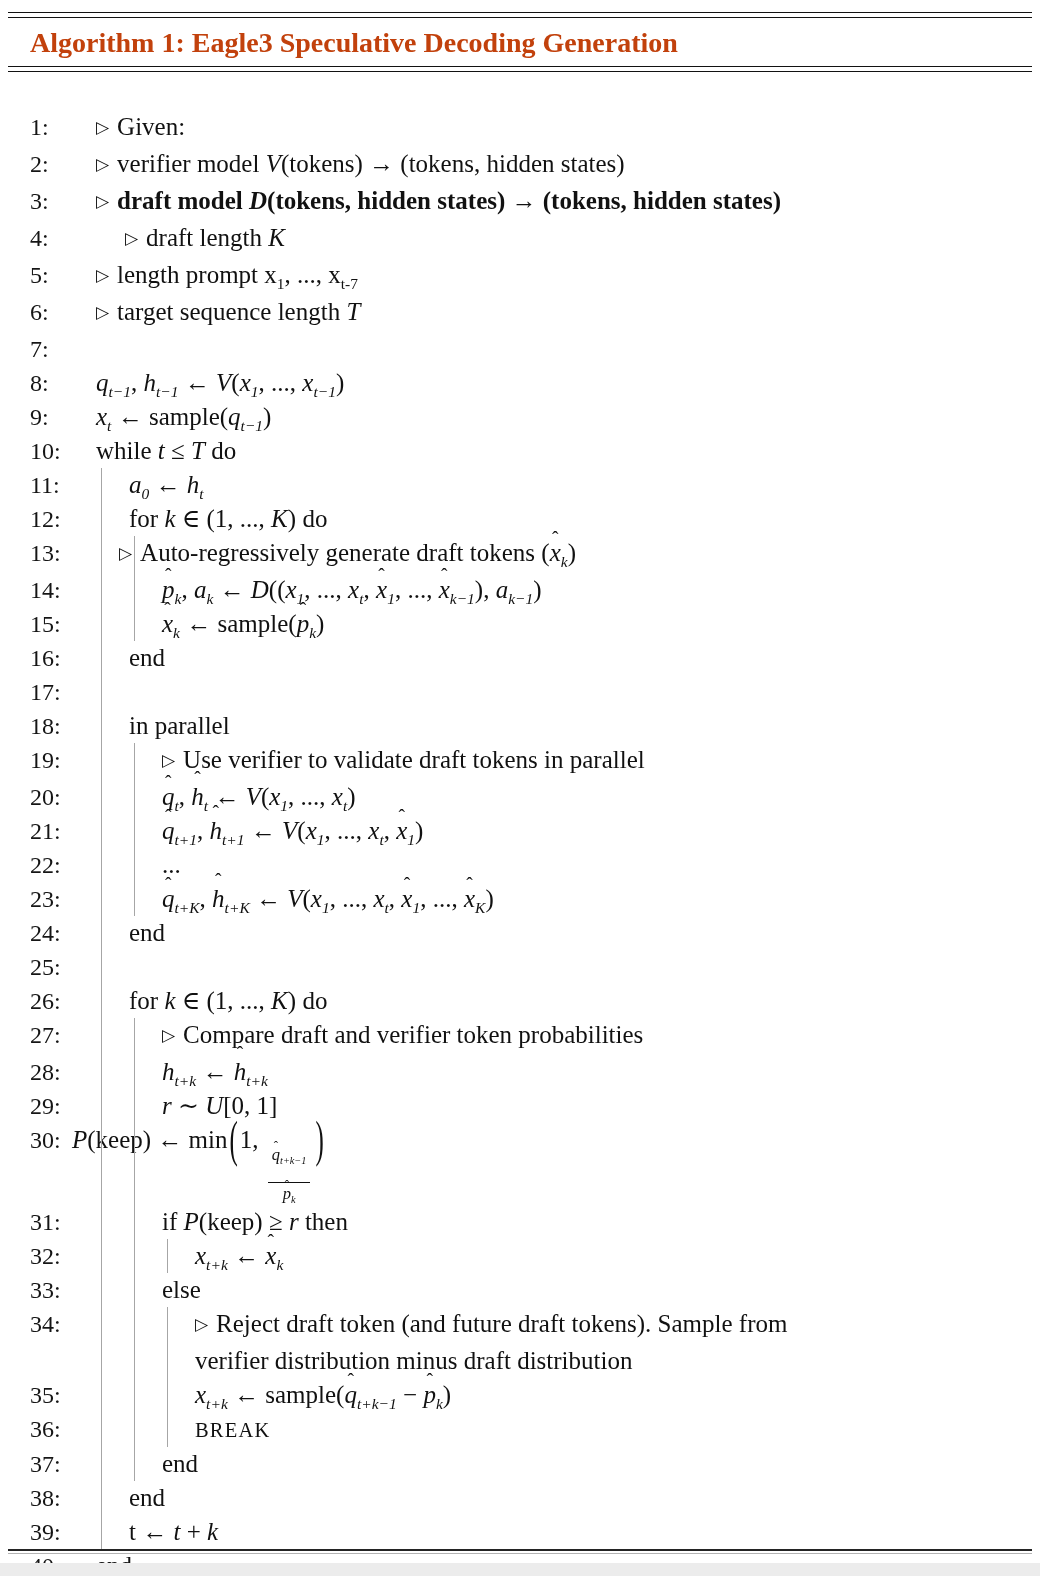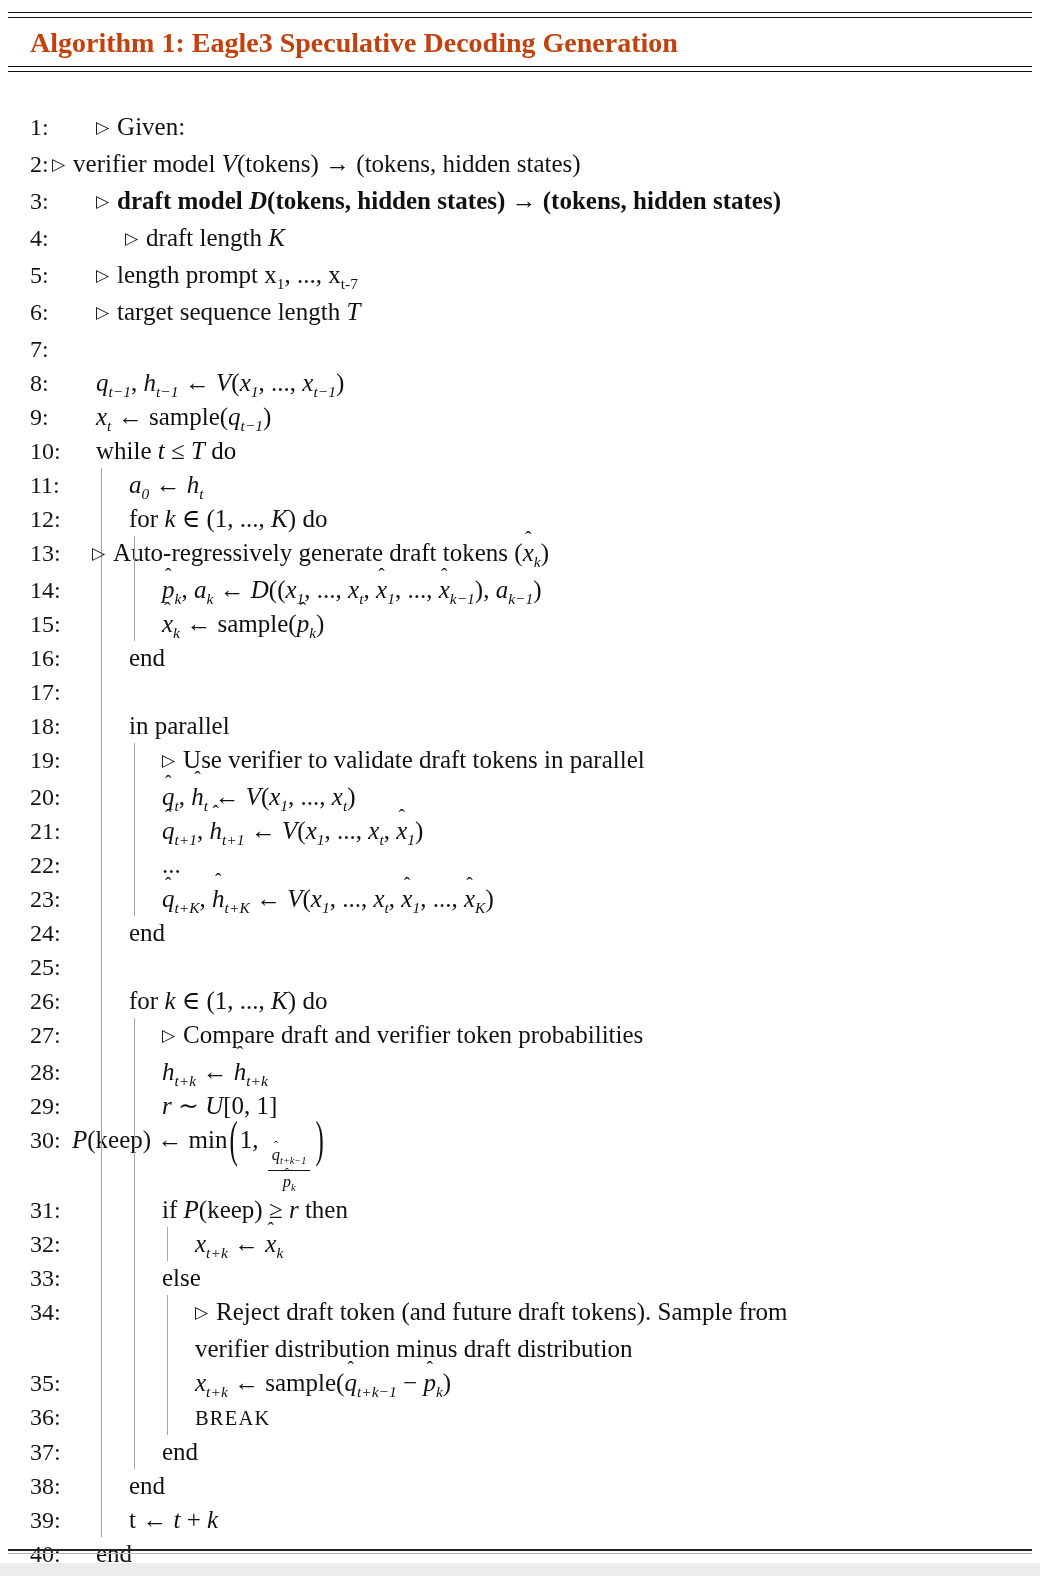--- a/index.html
+++ b/index.html
@@ -28,21 +28,21 @@
   .hat{position:relative;display:inline-block;font-style:italic;}
   .hat::after{
     content:"ˆ";position:absolute;left:0;width:100%;top:-0.40em;text-align:center;
     font-size:0.78em;font-style:normal;line-height:1;
   }
   .hat[data-t="h"]::after{top:-0.62em;}
   .frac{
     display:inline-flex;flex-direction:column;align-items:center;vertical-align:-0.75em;
     font-size:0.66em;line-height:1.25;margin:0 3px;
   }
-  .fnum{padding:0 4px 4px 4px;border-bottom:1.3px solid #111;}
+  .fnum{padding:0 4px 16px 4px;border-bottom:1.3px solid #111;}
   .fden{padding:1px 4px 0 4px;}
   .bigp{display:inline-block;transform:scaleY(2.05);transform-origin:center 52%;margin:0 2px;}
   .rule-bottom{
     position:absolute;left:8px;right:8px;top:1549px;height:2px;
     border-top:2.6px solid #242424;border-bottom:1.2px solid #b3b3b3;
   }
   .bottom-strip{position:absolute;left:0;right:0;bottom:0;height:13px;background:#ececec;}
 </style>
 </head>
 <body>
@@ -51,21 +51,21 @@
   <div class="rule-double"></div>
   <div class="title-row">Algorithm 1: Eagle3 Speculative Decoding Generation</div>
   <div class="rule-double"></div>
   <div class="algo-body">
       <div class="row">
         <span class="num">1:</span>
         <div class="content" style="margin-left: 88px;"><span><span class="marker">▷</span><span class="cmt-text">Given:</span></span></div>
       </div>
       <div class="row">
         <span class="num">2:</span>
-        <div class="content" style="margin-left: 44px;"><span><span class="marker">▷</span><span class="cmt-text">verifier model </span></span><span class="seg-i">V</span><span class="seg-r">(tokens) → (tokens, hidden states)</span></div>
+        <div class="content" style="margin-left: 88px;"><span><span class="marker">▷</span><span class="cmt-text">verifier model </span></span><span class="seg-i">V</span><span class="seg-r">(tokens) → (tokens, hidden states)</span></div>
       </div>
       <div class="row">
         <span class="num">3:</span>
         <div class="content" style="margin-left: 88px; font-weight: bold;"><span><span class="marker">▷</span><span class="cmt-text">draft model </span></span><span class="seg-i">D</span><span class="seg-r">(tokens, hidden states) → (tokens, hidden states)</span></div>
       </div>
       <div class="row">
         <span class="num">4:</span>
         <div class="content" style="margin-left: 117px;"><span><span class="marker">▷</span><span class="cmt-text">draft length </span></span><span class="seg-i">K</span></div>
       </div>
       <div class="row">
@@ -99,21 +99,21 @@
       </div>
       <div class="row">
         <div class="guide" style="left: 93px;"></div>
         <span class="num">12:</span>
         <div class="content" style="margin-left: 121px;"><span class="seg-b">for </span><span class="seg-i">k</span><span class="seg-r"> ∈ (1, ..., </span><span class="seg-i">K</span><span class="seg-r">) </span><span class="seg-b">do</span></div>
       </div>
       <div class="row">
         <div class="guide" style="left: 93px;"></div>
         <div class="guide" style="left: 126px;"></div>
         <span class="num">13:</span>
-        <div class="content" style="margin-left: 84px;"><span><span class="marker">▷</span><span class="cmt-text">Auto-regressively generate draft tokens (</span></span><span class="hat-wrap"><span class="hat" data-t="x">x</span><sub>k</sub></span><span class="seg-r">)</span></div>
+        <div class="content" style="margin-left: 111px;"><span><span class="marker">▷</span><span class="cmt-text">Auto-regressively generate draft tokens (</span></span><span class="hat-wrap"><span class="hat" data-t="x">x</span><sub>k</sub></span><span class="seg-r">)</span></div>
       </div>
       <div class="row">
         <div class="guide" style="left: 93px;"></div>
         <div class="guide" style="left: 126px;"></div>
         <span class="num">14:</span>
         <div class="content" style="margin-left: 154px;"><span class="hat-wrap"><span class="hat" data-t="p">p</span><sub>k</sub></span><span class="seg-r">, </span><span class="seg-i">a<sub>k</sub></span><span class="seg-r"> ← </span><span class="seg-i">D</span><span class="seg-r">((</span><span class="seg-i">x<sub>1</sub></span><span class="seg-r">, ..., </span><span class="seg-i">x<sub>t</sub></span><span class="seg-r">, </span><span class="hat-wrap"><span class="hat" data-t="x">x</span><sub>1</sub></span><span class="seg-r">, ..., </span><span class="hat-wrap"><span class="hat" data-t="x">x</span><sub>k−1</sub></span><span class="seg-r">), </span><span class="seg-i">a<sub>k−1</sub></span><span class="seg-r">)</span></div>
       </div>
       <div class="row">
         <div class="guide" style="left: 93px;"></div>
         <div class="guide" style="left: 126px;"></div>

